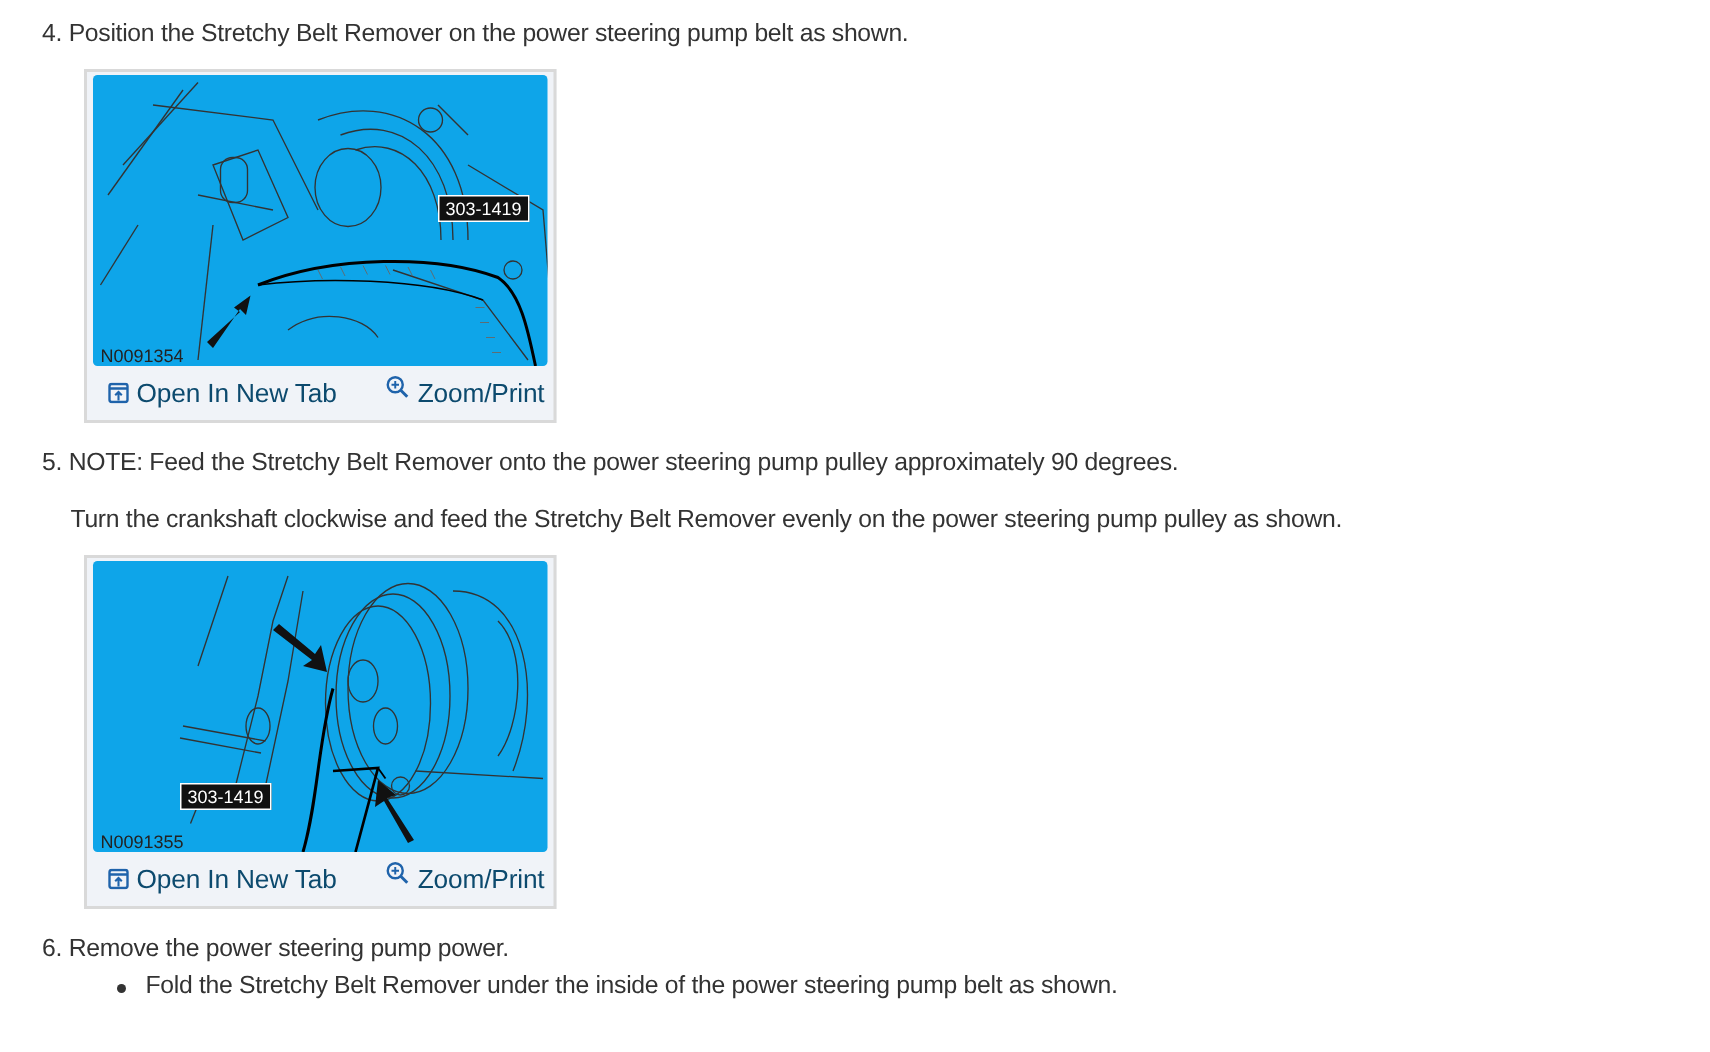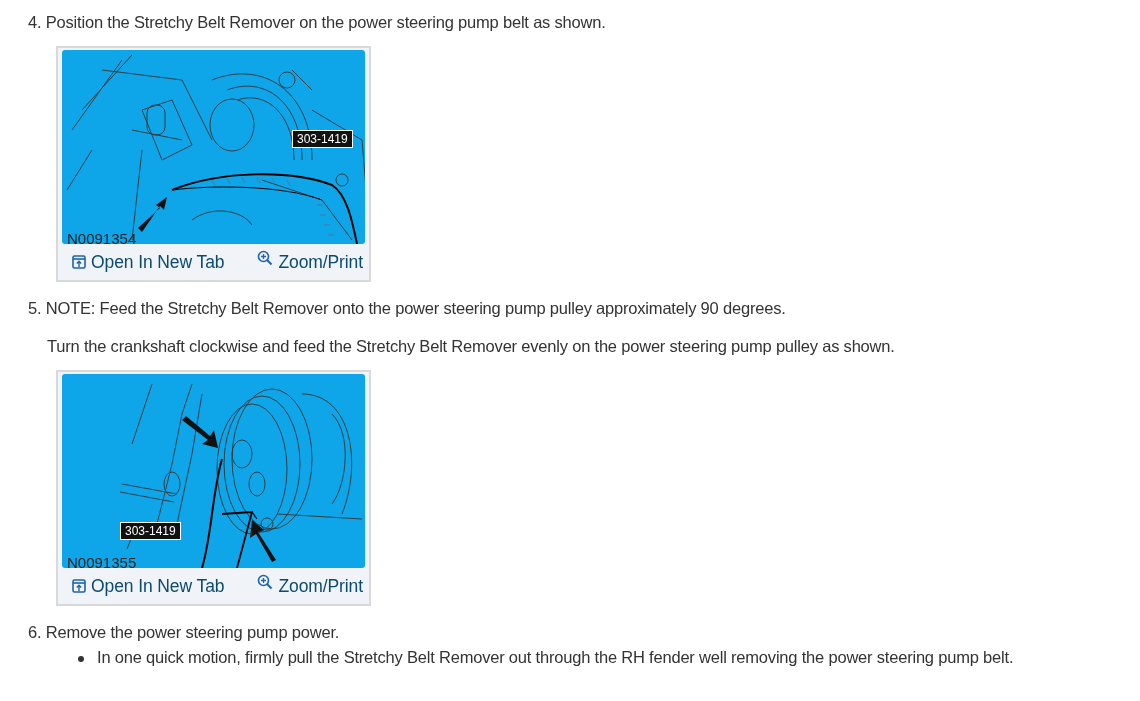--- a/index.html
+++ b/index.html
@@ -33,21 +33,21 @@
     position: absolute;
     background: #111111;
     color: #ffffff;
     font-size: 12px;
     padding: 1px 4px;
     border: 1px solid #ffffff;
     letter-spacing: 0;
   }
   .fig-id {
     position: absolute;
-    font-size: 15px;
+    font-size: 12px;
     color: #222;
     letter-spacing: 0;
     text-align: center;
   }
   .fig-links {
     height: 36px;
     display: flex;
     align-items: center;
     justify-content: space-between;
     padding: 0 6px 0 14px;
@@ -199,14 +199,14 @@
       <span>Zoom/Print</span>
     </a>
   </div>
 </div>
 
 <div class="step step-text" style="top:623px;">
   <span>6.</span>
   <span>Remove the power steering pump power.</span>
 </div>
 <ul class="bullets" style="top:648px;">
-  <li>In one quick motion, firmly pull the Stretchy Belt Remover out through the RH fender well removing the power steering pump belt.</li>
+  <li>Fold the Stretchy Belt Remover under the inside of the power steering pump belt as shown.</li>
 </ul>
 
 </body></html>

